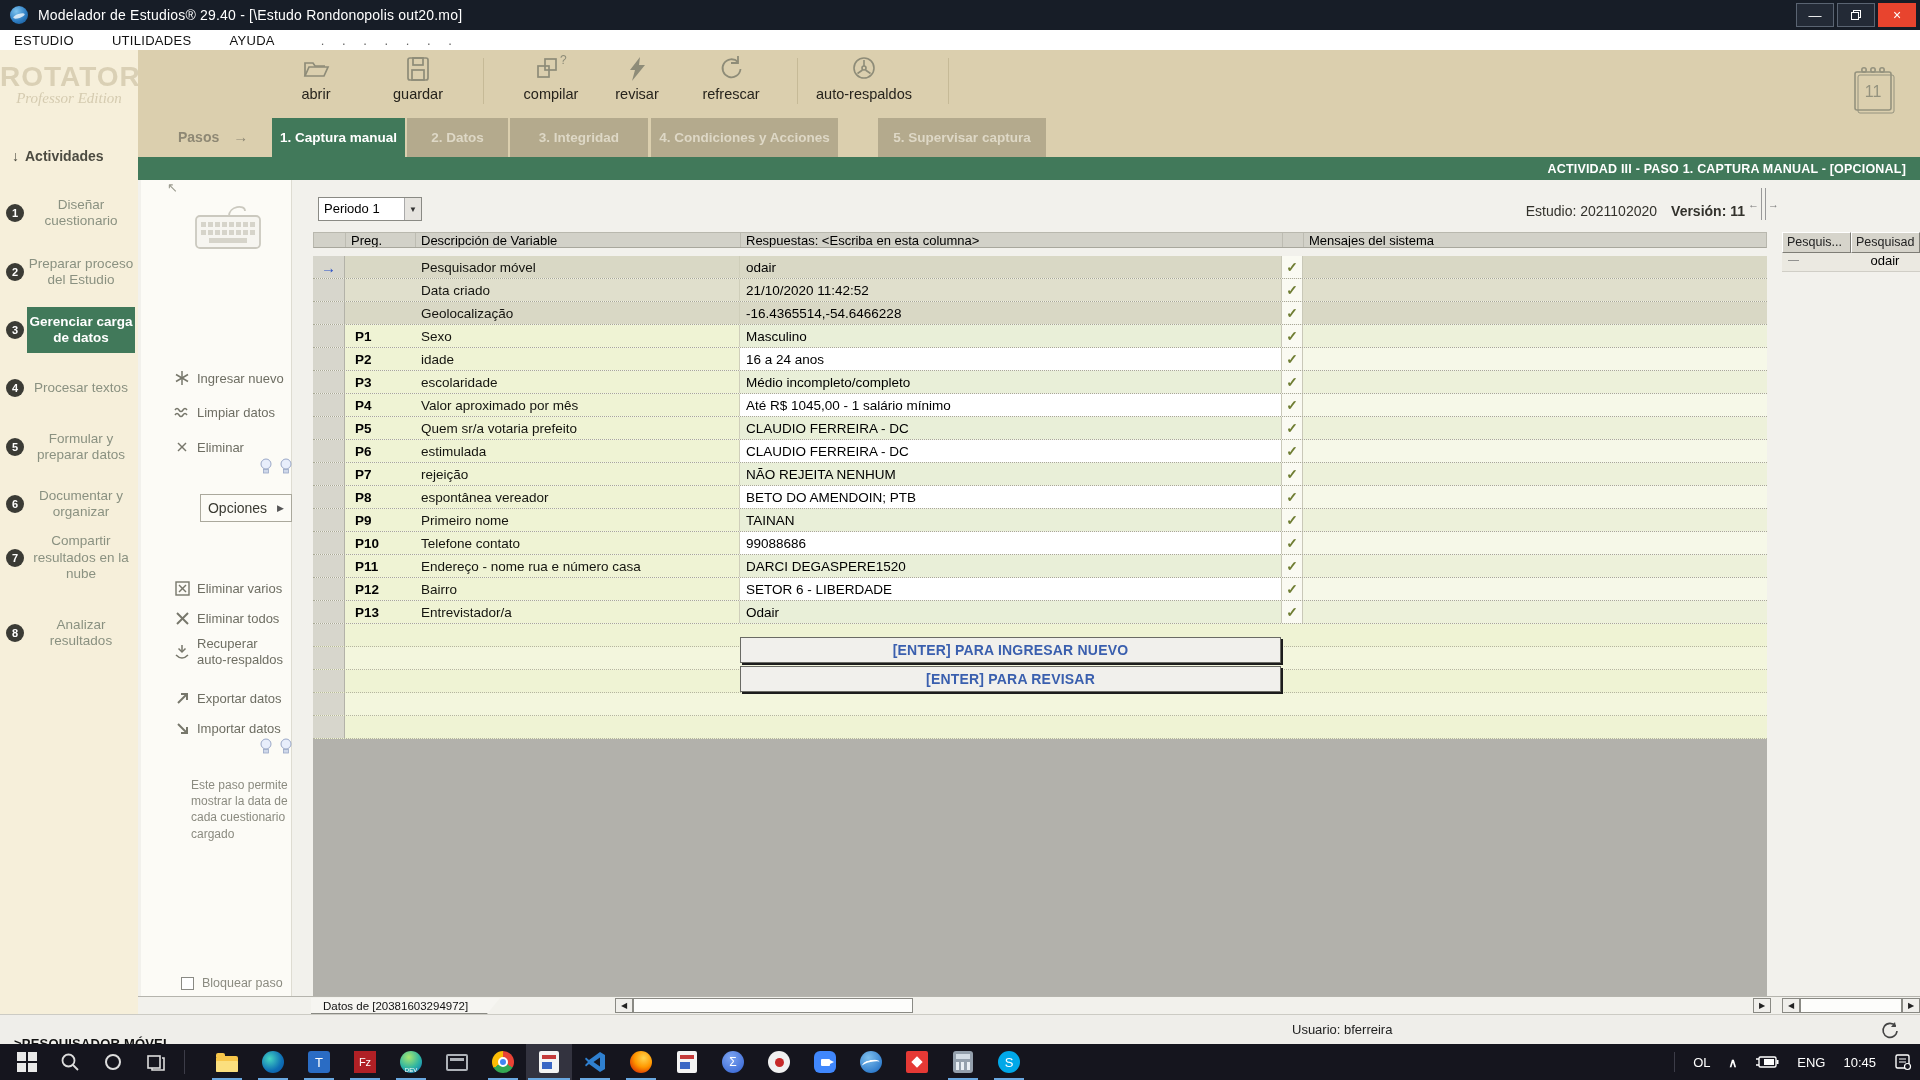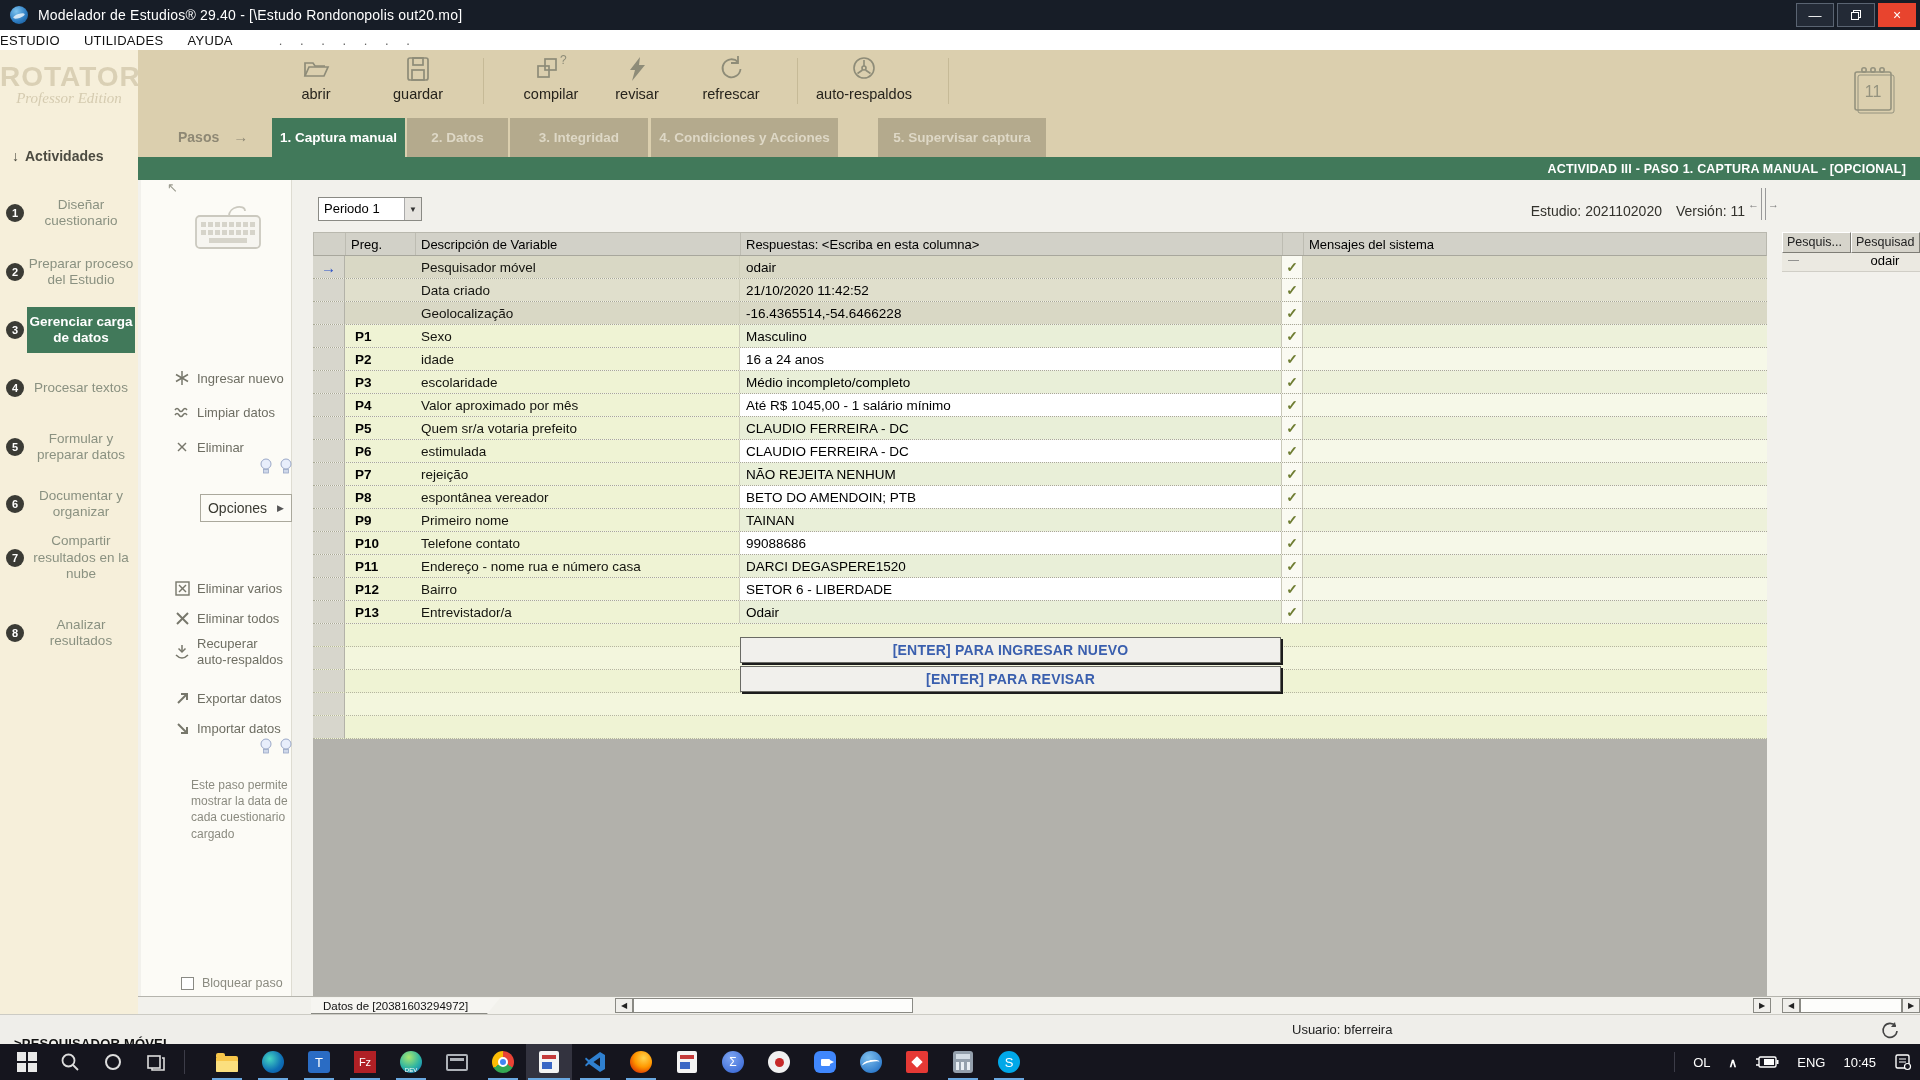--- a/index.html
+++ b/index.html
@@ -14,21 +14,21 @@
   .win-ctrls { margin-left:auto; display:flex; height:24px; margin-top:0; }
   .wbtn { width:38px; height:24px; display:flex; align-items:center; justify-content:center; color:#fff; font-size:13px; border:1px solid #5a6472; background:#232a36; margin-left:3px; }
   .wbtn.close { background:#e8442e; border-color:#e8442e; font-size:14px; margin-right:4px; }
   .restore-glyph { position:relative; width:10px; height:10px; }
   .restore-glyph span { position:absolute; width:8px; height:8px; border:1px solid #fff; }
   .restore-glyph span:first-child { left:2px; top:0; }
   .restore-glyph span:last-child { left:0; top:2px; background:#232a36; }
 
   
   .menubar { position:absolute; left:0; top:30px; width:1920px; height:20px; background:#ffffff; display:flex; align-items:center; font-size:13px; color:#111; }
-  .menubar .mitem { margin-right:24px; letter-spacing:.3px; }
+  .menubar .mitem { margin-left:14px; margin-right:24px; letter-spacing:.3px; }
   .menubar .mdots { color:#666; word-spacing:14px; margin-left:22px; }
 
   
   .sidebar { position:absolute; left:0; top:50px; width:138px; height:964px; background:#f6efda; }
   .logo-wrap { text-align:center; padding-top:8px; color:#dad0b5; }
   .logo-main { font-size:28px; font-weight:bold; letter-spacing:1px; }
   .logo-main sup { font-size:11px; vertical-align:18px; margin-left:1px; }
   .logo-ed { font-family:"Liberation Serif",serif; font-style:italic; font-size:15px; color:#d5cbb0; margin-top:-3px; }
   .activities { position:absolute; left:12px; top:98px; font-size:14px; font-weight:bold; color:#4c4b41; }
   .activities .dn { font-weight:normal; margin-right:6px; }
@@ -70,27 +70,27 @@
   .tnote { position:absolute; left:50px; width:102px; font-size:12px; color:#8b8b80; line-height:1.35; }
   .bloquear { position:absolute; left:40px; display:flex; align-items:center; font-size:12.5px; color:#8b8b80; }
   .bloquear .cb { width:13px; height:13px; border:1px solid #8a8a84; background:#fff; margin-right:8px; }
 
   
   .period { position:absolute; left:180px; top:17px; width:104px; height:24px; background:#fff; border:1px solid #8a8a84; display:flex; }
   .period .ptxt { flex:1; font-size:13px; padding:3px 0 0 5px; color:#000; }
   .period .pbtn { width:17px; border-left:1px solid #aaa; background:#e6e4df; display:flex; align-items:center; justify-content:center; font-size:8px; color:#333; }
 
   .estudio-line { position:absolute; top:23px; right:175px; font-size:14px; color:#33322c; }
-  .estudio-line b { font-weight:normal; margin-left:14px; }
+  .estudio-line b { font-weight:bold; margin-left:14px; }
 
   .splitter { position:absolute; left:1610px; top:8px; display:flex; align-items:center; color:#777; font-size:11px; }
   .splitter .bars { width:5px; height:32px; border-left:1px solid #999; border-right:1px solid #999; margin:0 2px; }
 
   
-  .grid-header { position:absolute; left:175px; top:52px; width:1454px; height:24px; display:flex; background:#d2d1c8; border:1px solid #b9b8ae; border-bottom:1px solid #a8a79d; font-size:13px; color:#000; }
+  .grid-header { position:absolute; left:175px; top:52px; width:1454px; height:16px; display:flex; background:#d2d1c8; border:1px solid #b9b8ae; border-bottom:1px solid #a8a79d; font-size:13px; color:#000; }
   .grid-header .hc { display:flex; align-items:center; padding-left:5px; border-right:1px solid #bdbcb2; overflow:hidden; white-space:nowrap; }
   .grid-rows { position:absolute; left:175px; top:76px; width:1454px; }
   .g-row { display:flex; height:23px; border-bottom:1px dotted #a9a995; font-size:13.5px; }
   .g-cell { overflow:hidden; white-space:nowrap; display:flex; align-items:center; }
   .c-ind  { width:32px; background:#d7d6cc; border-right:1px solid #b3b2a8; justify-content:center; }
   .c-preg { width:70px; padding-left:10px; font-weight:bold; color:#000; }
   .c-desc { width:325px; padding-left:6px; color:#14140f; border-right:1px solid #cfceba; }
   .c-resp { width:542px; padding-left:6px; color:#000; border-right:1px solid #c9c8b8; }
   .c-chk  { width:21px; justify-content:center; background:#fafaf2; color:#6f7d33; font-size:14px; font-weight:bold; border-right:1px solid #c9c8b8; }
   .c-msg  { flex:1; }

